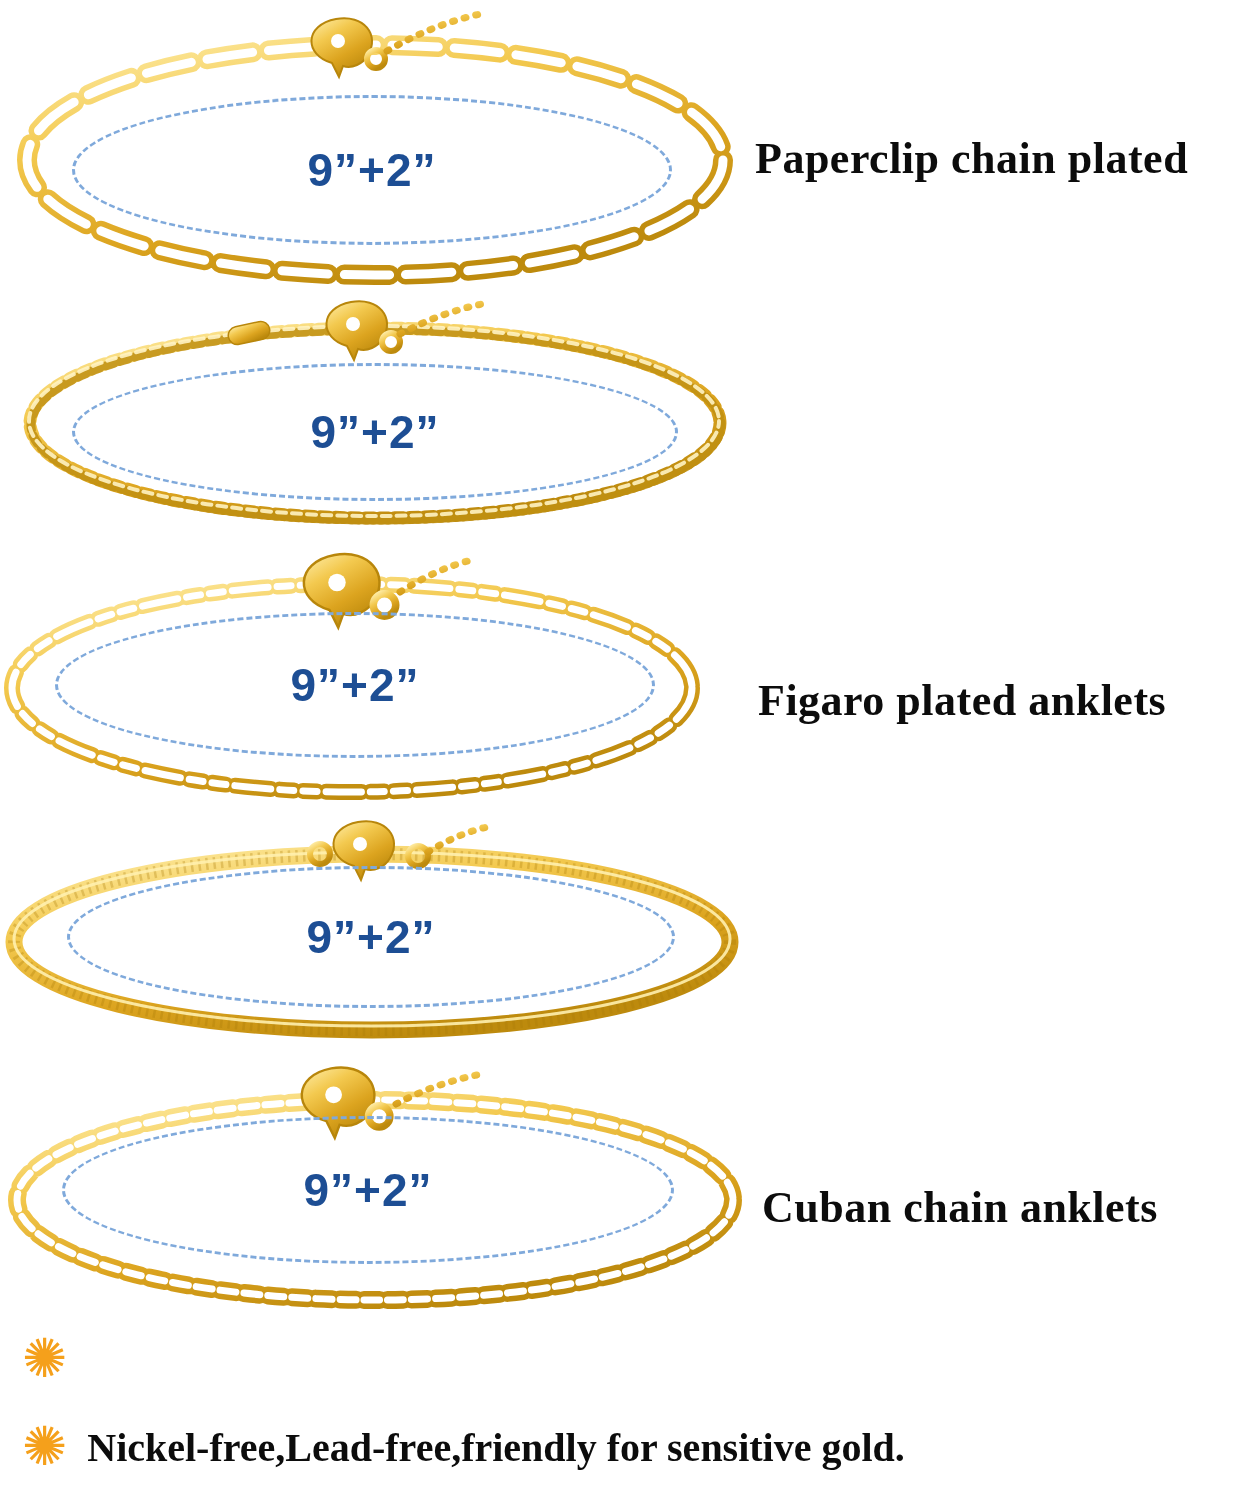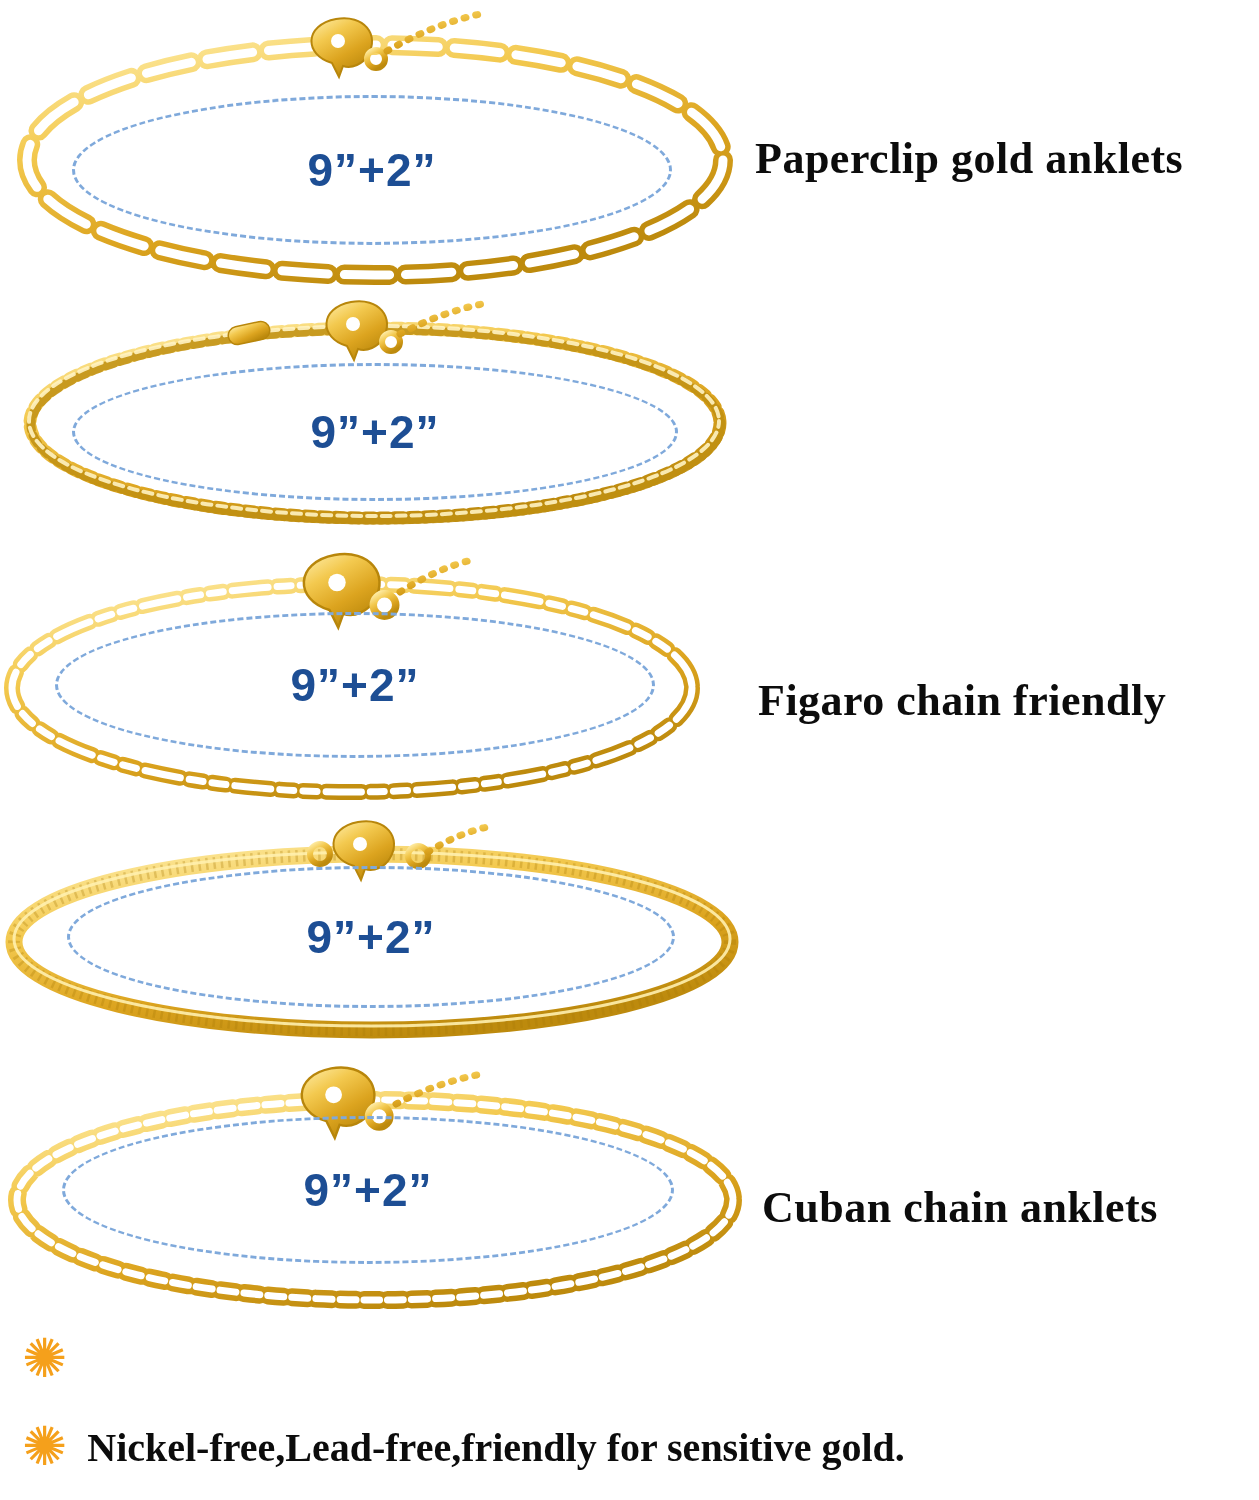--- a/index.html
+++ b/index.html
@@ -67,21 +67,21 @@
     <g transform="translate(345,42)">
       <path d="M-18 16 C -46 8 -46 -22 -14 -28 C 14 -33 30 -12 18 8 C 13 17 2 22 -7 19 L -11 30 Z" fill="url(#g1)" stroke="#B8860B" stroke-width="2"></path>
       <circle cx="-12" cy="-6" r="7" fill="#ffffff"></circle>
       <circle cx="26" cy="12" r="9" fill="none" stroke="url(#g1)" stroke-width="6"></circle>
     </g>
     <path d="M 382 46 Q 430 18 480 8" fill="none" stroke="url(#g1)" stroke-width="7" stroke-dasharray="2 10" stroke-linecap="round"></path>
   </svg>
   <div class="size-oval" style="left:72px;top:95px;width:600px;height:150px">
     <span class="size-text">9”+2”</span>
   </div>
-  <div class="chain-label" style="left:755px;top:133px">Paperclip gold anklets</div>
+  <div class="chain-label" style="left:755px;top:133px">Paperclip chain plated</div>
 
   <svg class="chain-svg" style="left:10px;top:298px" width="735" height="240" viewBox="0 0 735 240">
     <defs>
       <linearGradient id="g2" x1="0" y1="0" x2="0.6" y2="1">
         <stop offset="0" stop-color="#FFEFAD"></stop>
           <stop offset="0.35" stop-color="#F3C94F"></stop>
         <stop offset="0.7" stop-color="#DCA41F"></stop>
           <stop offset="1" stop-color="#BD8A0D"></stop>
       </linearGradient>
     </defs>
@@ -118,21 +118,21 @@
     <g transform="translate(352,42) scale(1.25)">
       <path d="M-18 16 C -46 8 -46 -22 -14 -28 C 14 -33 30 -12 18 8 C 13 17 2 22 -7 19 L -11 30 Z" fill="url(#g3)" stroke="#B8860B" stroke-width="2"></path>
       <circle cx="-12" cy="-6" r="7" fill="#ffffff"></circle>
       <circle cx="26" cy="12" r="9" fill="none" stroke="url(#g3)" stroke-width="6"></circle>
     </g>
     <path d="M 400 44 Q 438 20 472 12" fill="none" stroke="url(#g3)" stroke-width="7" stroke-dasharray="2 10" stroke-linecap="round"></path>
   </svg>
   <div class="size-oval" style="left:55px;top:612px;width:600px;height:146px">
     <span class="size-text">9”+2”</span>
   </div>
-  <div class="chain-label" style="left:758px;top:675px">Figaro chain friendly</div>
+  <div class="chain-label" style="left:758px;top:675px">Figaro plated anklets</div>
 
   <svg class="chain-svg" style="left:0px;top:814px" width="750" height="242" viewBox="0 0 750 242">
     <defs>
       <linearGradient id="g4" x1="0" y1="0" x2="0.6" y2="1">
         <stop offset="0" stop-color="#FFEFAD"></stop>
           <stop offset="0.35" stop-color="#F3C94F"></stop>
         <stop offset="0.7" stop-color="#DCA41F"></stop>
           <stop offset="1" stop-color="#BD8A0D"></stop>
       </linearGradient>
     </defs>

